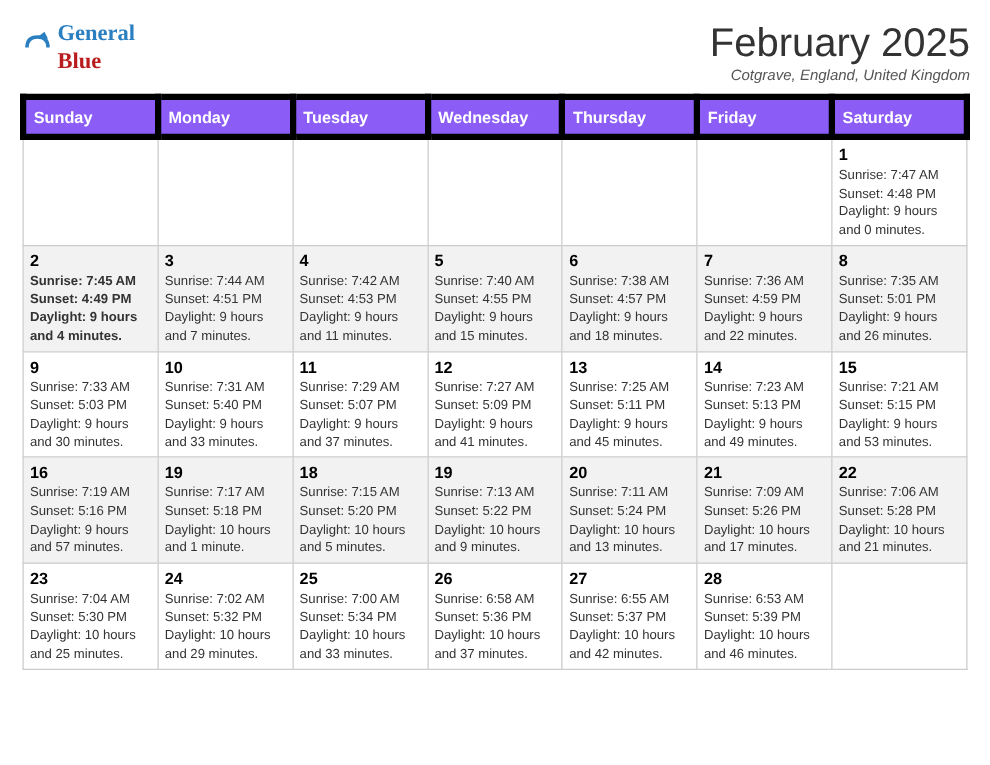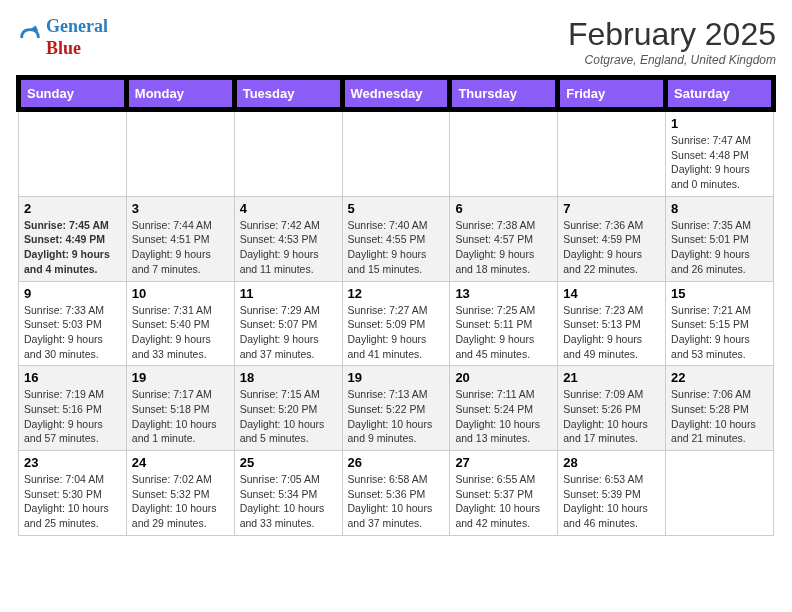--- a/index.html
+++ b/index.html
@@ -280,21 +280,21 @@
 Daylight: 10 hours and 25 minutes.</div>
         </td>
         <td>
           <span class="day-num">24</span>
           <div class="day-info" style="white-space: pre-line;">Sunrise: 7:02 AM
 Sunset: 5:32 PM
 Daylight: 10 hours and 29 minutes.</div>
         </td>
         <td>
           <span class="day-num">25</span>
-          <div class="day-info" style="white-space: pre-line;">Sunrise: 7:05 AM
+          <div class="day-info" style="white-space: pre-line;">Sunrise: 7:00 AM
 Sunset: 5:34 PM
 Daylight: 10 hours and 33 minutes.</div>
         </td>
         <td>
           <span class="day-num">26</span>
           <div class="day-info" style="white-space: pre-line;">Sunrise: 6:58 AM
 Sunset: 5:36 PM
 Daylight: 10 hours and 37 minutes.</div>
         </td>
         <td>

